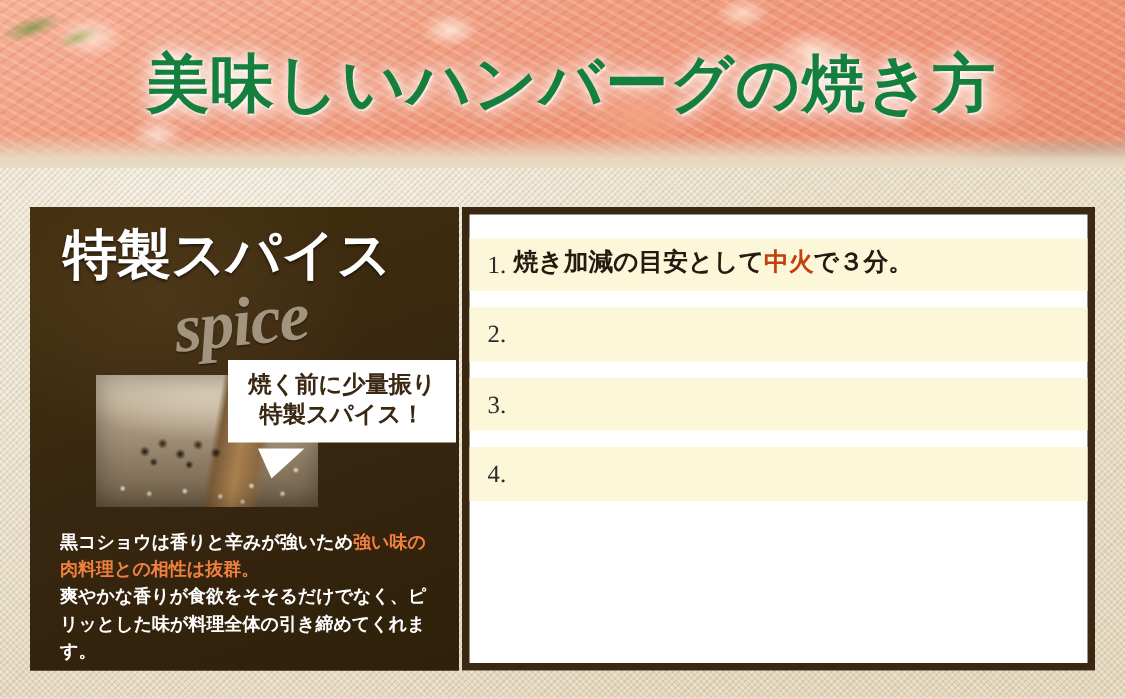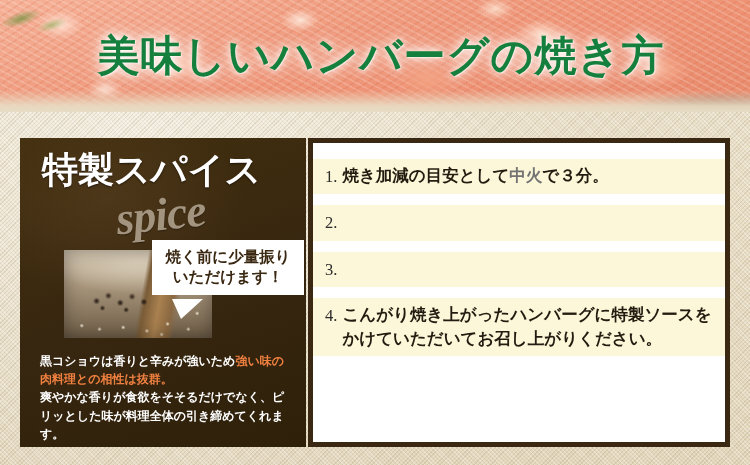--- a/index.html
+++ b/index.html
@@ -196,21 +196,21 @@
     flex:0 0 auto;
     padding-right:5px;
     padding-top:1px;
   }
   .step-text {
     font-size:16.5px;
     font-weight:bold;
     color:#231a10;
     flex:1 1 auto;
   }
-  .hl-red { color:#737373; }
+  .hl-red { color:#c2410c; }
 </style>
 </head>
 <body>
 
 <div id="page">
 
   <div class="paper-bg"></div>
 
   <div class="header">
     <div class="meat-photo"></div>
@@ -219,21 +219,21 @@
   </div>
 
   <div class="spice-panel">
     <div class="spice-title">特製スパイス</div>
     <div class="spice-script">spice</div>
 
     <div class="pepper-photo"></div>
 
     <div class="bubble">
       <div>焼く前に少量振り</div>
-      <div>いただけます！</div>
+      <div>特製スパイス！</div>
     </div>
     <div class="bubble-tail"></div>
 
     <div class="spice-body">
       <span>黒コショウは香りと辛みが強いため</span><span class="hl-orange">強い味の肉料理との相性は抜群。</span><br>
       <span>爽やかな香りが食欲をそそるだけでなく、ピリッとした味が料理全体の引き締めてくれます。</span>
     </div>
   </div>
 
   <div class="steps-panel">
@@ -243,18 +243,17 @@
           <span class="step-text"><span>焼き加減の目安として</span><span class="hl-red">中火</span><span>で３分。</span></span>
         </div>
         <div class="step">
           <span class="step-num">2.</span>
         </div>
         <div class="step">
           <span class="step-num">3.</span>
         </div>
         <div class="step">
           <span class="step-num">4.</span>
-          <span class="step-text"><span>こんがり焼き上がったハンバーグに特製ソースをかけていただいてお召し上がりください。</span></span>
         </div>
       </div>
   </div>
 
 </div>
 
 </body></html>

